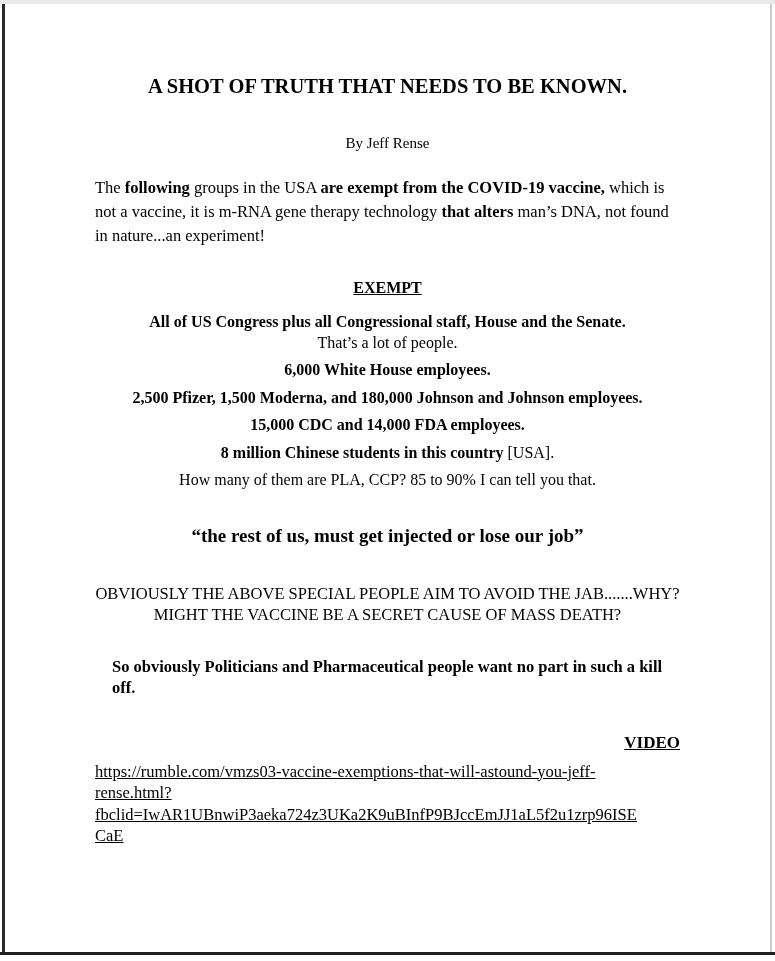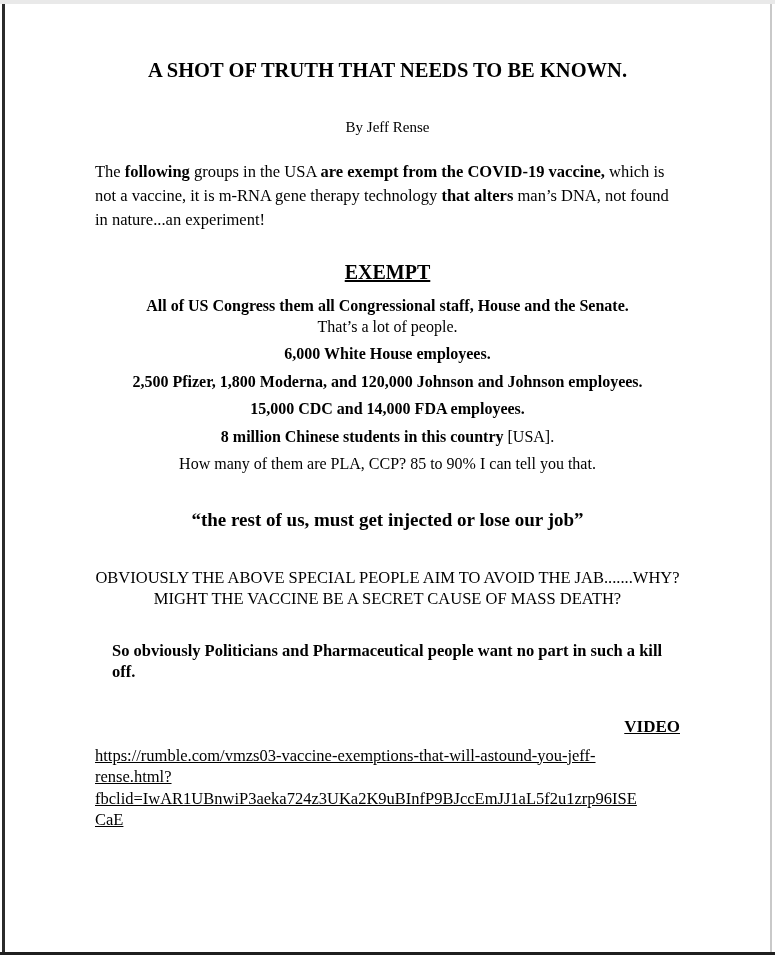--- a/index.html
+++ b/index.html
@@ -13,37 +13,37 @@
   }
   
   .edge-top    { position:absolute; left:0; top:0; width:775px; height:4px; background:#e9e9e9; }
   .edge-left   { position:absolute; left:2px; top:4px; width:3px; height:949px; background:#2b2b2b; }
   .edge-right  { position:absolute; left:770px; top:4px; width:2px; height:949px; background:#c9c9c9; }
   .edge-bottom { position:absolute; left:0; top:952px; width:775px; height:3px; background:#1f1f1f; }
 
   .doc {
     position: absolute; left: 0; top: 0;
     width: 775px; height: 916px;
-    padding: 58px 95px 0 95px;
+    padding: 74px 95px 0 95px;
     box-sizing: border-box;
   }
   .title {
     font-size: 20.5px; line-height: 24px; font-weight: bold;
     text-align: center; margin: 0;
   }
   .byline {
     font-size: 15px; line-height: 20px;
     text-align: center; margin: 35px 0 0 0;
   }
   .intro {
     font-size: 16.5px; line-height: 24px;
     text-align: left; margin: 23px 0 12px 0;
   }
   .exempt-heading {
-    font-size: 20px; line-height: 26px; font-weight: bold;
+    font-size: 16px; line-height: 26px; font-weight: bold;
     text-decoration: underline;
     text-align: center; margin: 27px 0 0 0;
   }
   .exempt-item {
     font-size: 16px; line-height: 20.5px;
     text-align: center; margin: 7px 0 0 0;
   }
   .exempt-item.first { margin-top: 11px; }
   .exempt-item .b { font-weight: bold; }
   .quote {
@@ -85,25 +85,25 @@
 <div class="doc">
 
   <h1 class="title">A SHOT OF TRUTH THAT NEEDS TO BE KNOWN.</h1>
 
   <p class="byline">By Jeff Rense</p>
 
   <p class="intro"><span>The </span><b>following</b><span> groups in the USA </span><b>are exempt from the COVID-19 vaccine,</b><span> which is not a vaccine, it is m-RNA gene therapy technology </span><b>that alters</b><span> man’s DNA, not found in nature...an experiment!</span></p>
 
   <h2 class="exempt-heading">EXEMPT</h2>
 
-  <p class="exempt-item first"><span class="b">All of US Congress them all Congressional staff, House and the Senate.</span><br><span>That’s a lot of people.</span></p>
+  <p class="exempt-item first"><span class="b">All of US Congress plus all Congressional staff, House and the Senate.</span><br><span>That’s a lot of people.</span></p>
 
   <p class="exempt-item"><span class="b">6,000 White House employees.</span></p>
 
-  <p class="exempt-item"><span class="b">2,500 Pfizer, 1,800 Moderna, and 120,000 Johnson and Johnson employees.</span></p>
+  <p class="exempt-item"><span class="b">2,500 Pfizer, 1,500 Moderna, and 180,000 Johnson and Johnson employees.</span></p>
 
   <p class="exempt-item"><span class="b">15,000 CDC and 14,000 FDA employees.</span></p>
 
   <p class="exempt-item"><span class="b">8 million Chinese students in this country</span><span> [USA].</span></p>
 
   <p class="exempt-item"><span>How many of them are PLA, CCP? 85 to 90% I can tell you that.</span></p>
 
 
   <p class="quote">“the rest of us, must get injected or lose our job”</p>
 

